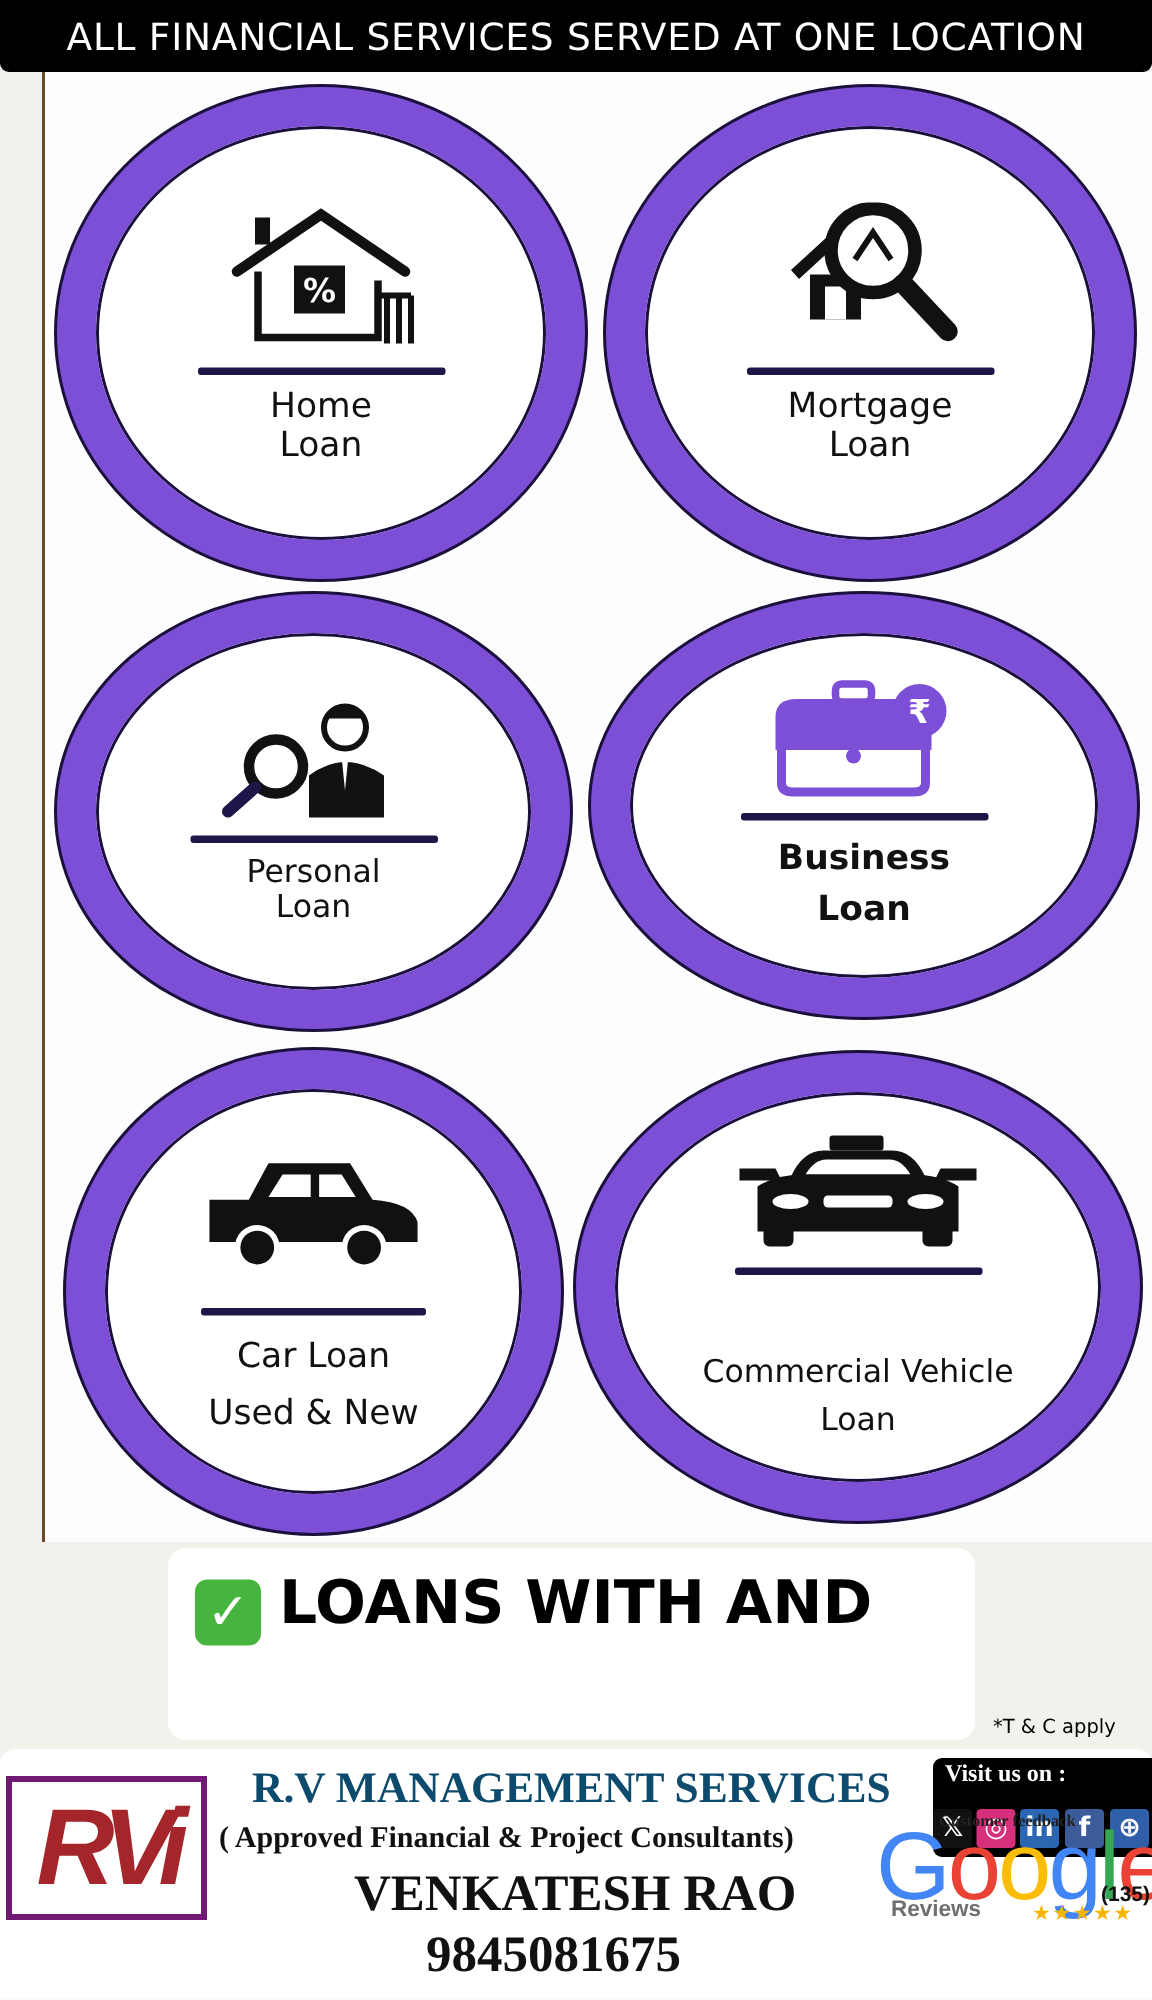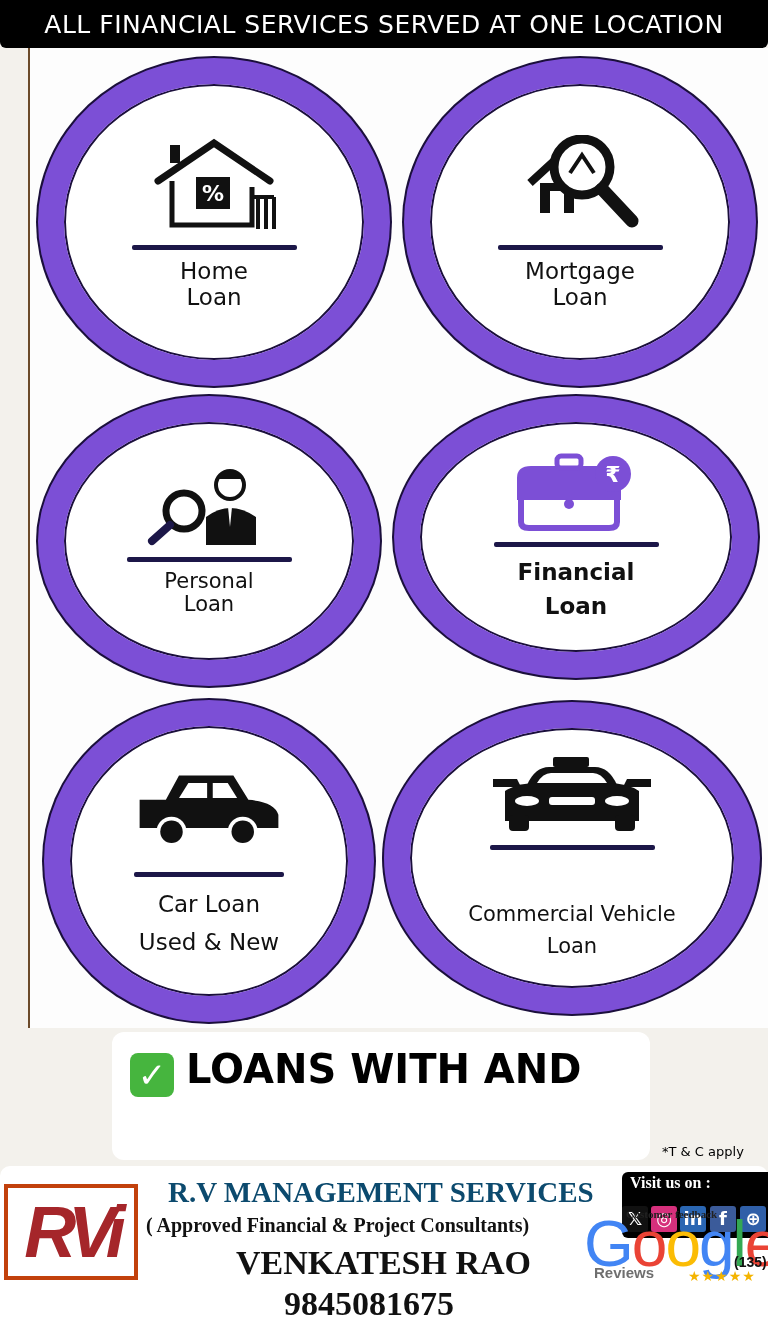--- a/index.html
+++ b/index.html
@@ -10,21 +10,21 @@
   .circle { position:absolute; border-radius:50%; background:#fff; border:26px solid #7c4fd6; box-shadow:0 0 0 2px #1b0f3c, inset 0 0 0 2px #1b0f3c; box-sizing:border-box; display:flex; flex-direction:column; align-items:center; justify-content:center; }
   .circle .icon { width:150px; height:100px; display:flex; align-items:center; justify-content:center; }
   .circle .rule { width:165px; height:5px; background:#1c1748; border-radius:2px; margin:10px 0 8px; }
   .circle .lbl { font-family:"DejaVu Sans", sans-serif; font-size:23px; color:#111; text-align:center; line-height:26px; }
   .circle .lbl.bold { font-weight:bold; }
   .security { position:absolute; left:112px; top:1032px; width:538px; height:128px; background:#fff; border-radius:12px; }
   .security .line { font-family:"DejaVu Sans", sans-serif; font-weight:bold; font-size:40px; color:#000; position:absolute; left:18px; white-space:nowrap; }
   .check { display:inline-block; width:44px; height:44px; background:#46b53e; border-radius:8px; color:#fff; text-align:center; line-height:44px; font-size:34px; vertical-align:-4px; margin-right:12px; }
   .tc { position:absolute; left:662px; top:1144px; font-size:13px; color:#000; font-family:"DejaVu Sans", sans-serif; }
   .footer { position:absolute; left:0; top:1166px; width:768px; height:167px; background:#fff; border-radius:10px 10px 0 0; }
-  .logo { position:absolute; left:4px; top:1184px; width:134px; height:96px; border:4px solid #c2410c; box-sizing:border-box; background:#fff; display:flex; align-items:center; justify-content:center; }
+  .logo { position:absolute; left:4px; top:1184px; width:134px; height:96px; border:4px solid #701a75; box-sizing:border-box; background:#fff; display:flex; align-items:center; justify-content:center; }
   .logo span { color:#a5262a; font-family:"Liberation Sans", sans-serif; font-weight:bold; font-size:72px; letter-spacing:-8px; font-style:italic; }
   .company { position:absolute; left:148px; top:1176px; font-family:"Liberation Serif", serif; font-weight:bold; font-size:29px; color:#0c4a6e; white-space:nowrap;margin-left:20px; }
   .tagline { position:absolute; left:146px; top:1214px; font-family:"Liberation Serif", serif; font-weight:bold; font-size:20px; color:#111; white-space:nowrap; }
   .person { position:absolute; left:236px; top:1244px; font-family:"Liberation Serif", serif; font-weight:bold; font-size:34px; color:#111; white-space:nowrap; }
   .phone { position:absolute; left:284px; top:1285px; font-family:"Liberation Serif", serif; font-weight:bold; font-size:34px; color:#111; white-space:nowrap; }
   .visit { position:absolute; left:622px; top:1172px; width:146px; height:66px; background:#000; border-radius:6px 0 0 6px; }
   .visit .vt { color:#fff; font-family:"Liberation Serif", serif; font-weight:bold; font-size:16px; position:absolute; left:8px; top:2px; white-space:nowrap; }
   .soc { position:absolute; top:34px; width:26px; height:26px; color:#fff; font-weight:bold; font-size:18px; text-align:center; line-height:26px; font-family:"DejaVu Sans", sans-serif; border-radius:3px; }
   .google { position:absolute; left:584px; top:1204px; width:184px; height:93px; }
   .gword { position:absolute; left:0; top:8px; font-family:"Liberation Sans", sans-serif; font-size:64px; letter-spacing:-2px; line-height:64px; }
@@ -102,21 +102,21 @@
       <path d="M16 26 Q16 14 30 14 H108 Q120 14 120 26 V48 H16 Z" fill="#7c4fd6"></path>
       <rect x="56" y="4" width="24" height="12" rx="4" fill="none" stroke="#7c4fd6" stroke-width="5"></rect>
       <circle cx="112" cy="22" r="18" fill="#7c4fd6"></circle>
       <text x="112" y="30" font-size="22" fill="#fff" text-anchor="middle" font-family="DejaVu Sans" font-weight="bold">₹</text>
       <path d="M20 48 V70 Q20 76 28 76 H108 Q116 76 116 70 V48" fill="none" stroke="#7c4fd6" stroke-width="6"></path>
       <circle cx="68" cy="52" r="5" fill="#7c4fd6"></circle>
     </svg>
   </div>
   <div class="rule"></div>
   <div class="lbl bold" style="line-height:34px;">
-    <div>Financial</div>
+    <div>Business</div>
       <div>Loan</div>
   </div>
 </div>
 
 <div class="circle" style="left:44px;top:700px;width:330px;height:322px;">
   <div class="icon">
     <svg width="160" height="90" viewBox="0 0 160 90">
       <path d="M6 32 H34 L48 6 H106 L122 32 Q150 34 154 48 V62 H6 Z" fill="#111"></path>
       <path d="M48 30 L58 14 H78 V30 Z" fill="#fff"></path>
       <path d="M84 14 H100 L110 30 H84 Z" fill="#fff"></path>

